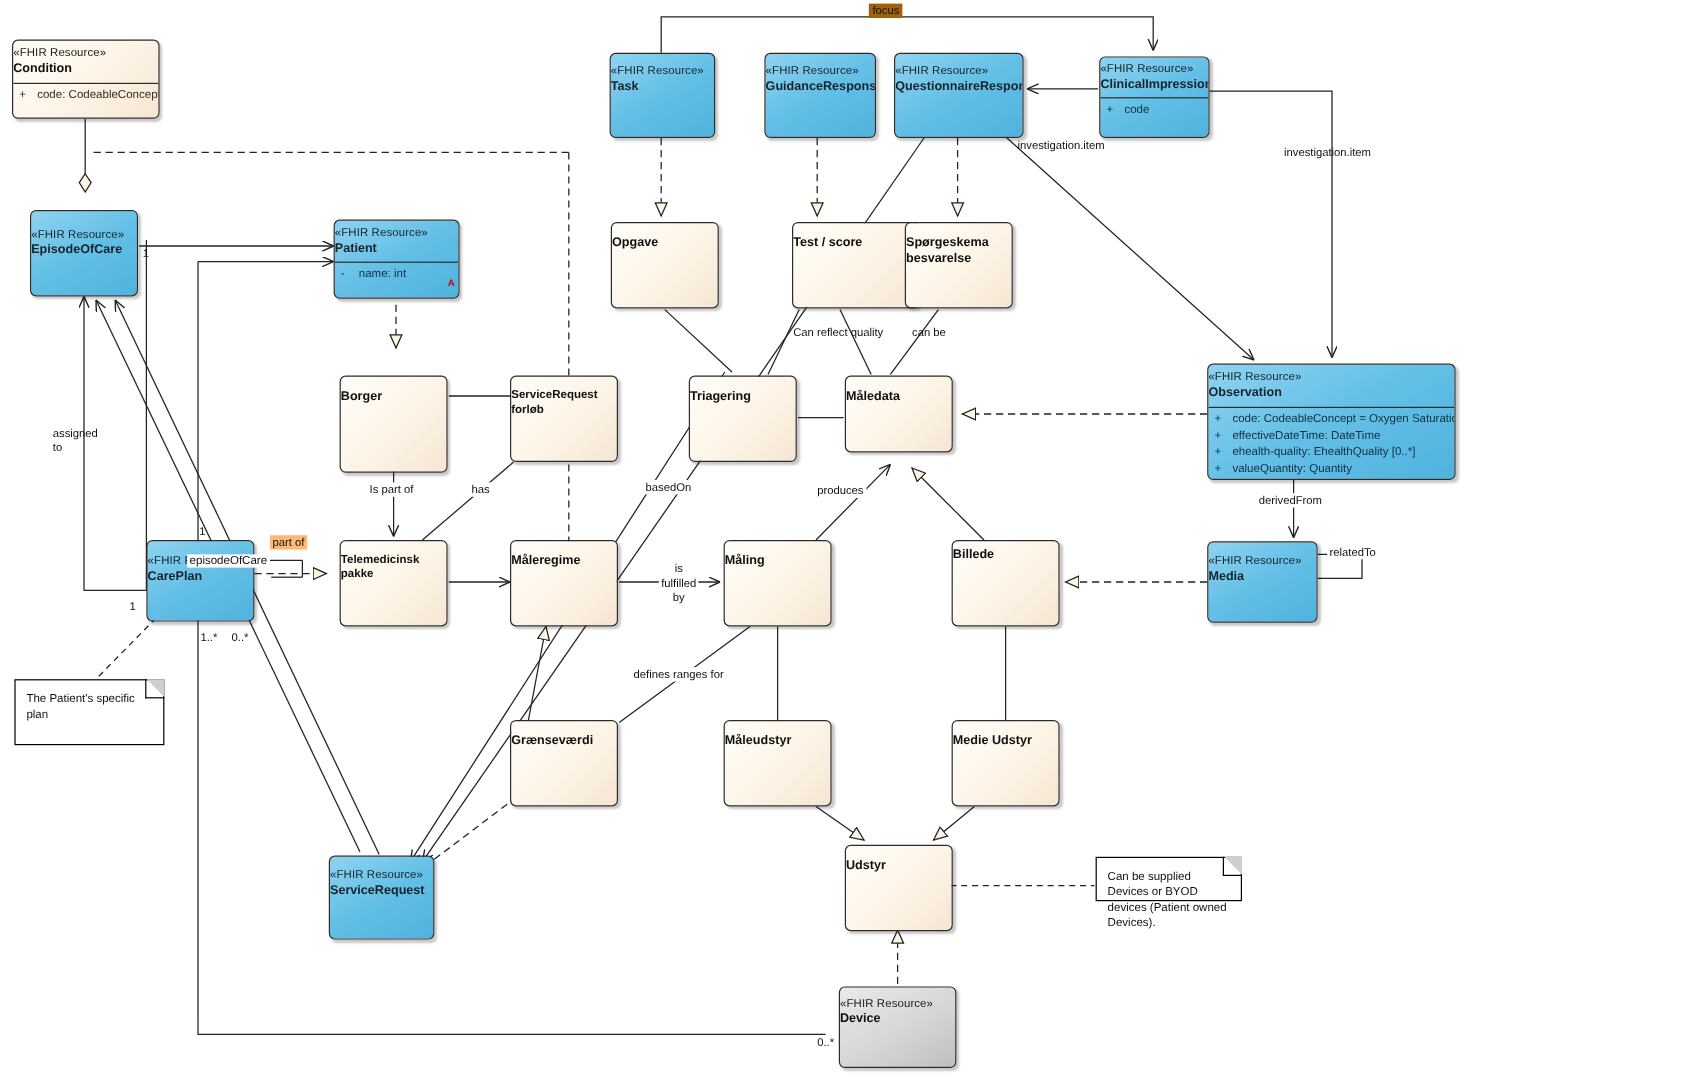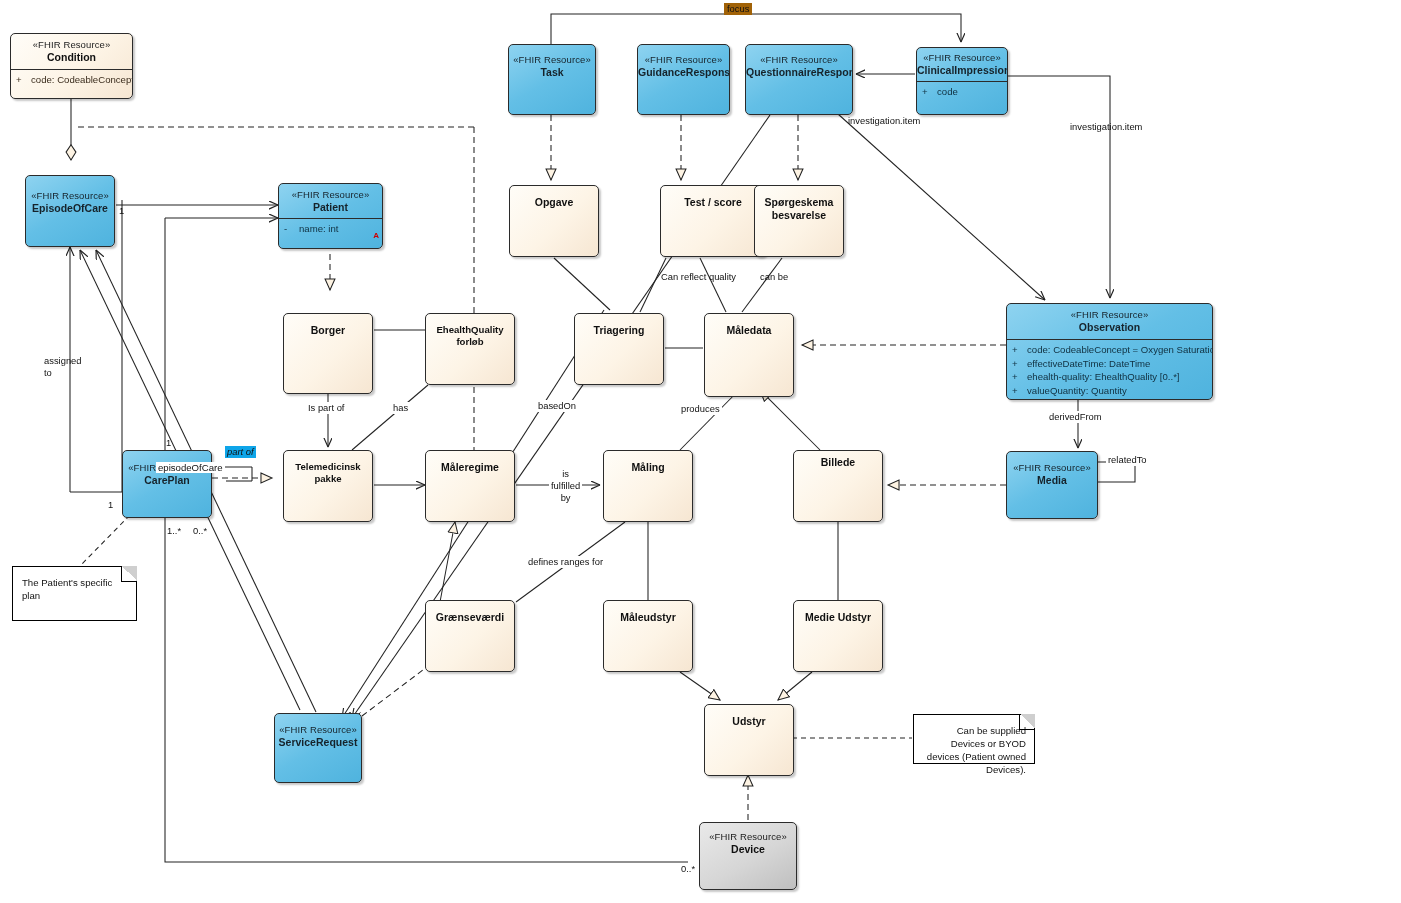--- a/index.html
+++ b/index.html
@@ -3,21 +3,21 @@
 <meta charset="utf-8">
 <title>FHIR Telemedicine Domain Model</title>
 <style>
   html,body{margin:0;padding:0;background:#ffffff;}
   body{font-family:"Liberation Sans","DejaVu Sans",sans-serif;}
   #canvas{position:relative;width:1401px;height:903px;overflow:hidden;background:#fff;}
   svg.edges{position:absolute;left:0;top:0;width:1401px;height:903px;pointer-events:none;}
 
   .node{position:absolute;box-sizing:border-box;border:1px solid #2b2b2b;border-radius:5px;
         box-shadow:2px 2px 2px rgba(0,0,0,.22);overflow:hidden;}
-  .node .hdr{text-align:center;padding-top:5px;line-height:1.25;}
+  .node .hdr{text-align:left;padding-top:5px;line-height:1.25;}
   .node .stereo{font-size:9.5px;color:#1b1b1b;letter-spacing:.1px;}
   .node .nm{font-size:10.5px;font-weight:bold;color:#101010;}
 
   
   .beige{background:linear-gradient(135deg,#fffdf8 0%,#fdf4e6 55%,#f6e6d2 100%);}
   
   .blue{background:linear-gradient(150deg,#8ed3f0 0%,#63bfe6 50%,#4fb3de 100%);}
   .blue .stereo,.blue .nm{color:#16232b;}
   
   .grey{background:linear-gradient(150deg,#e9e9e9 0%,#d6d6d6 55%,#bfbfbf 100%);}
@@ -288,31 +288,31 @@
   </div>
 
   <div class="node beige" style="left:283px;top:313px;width:90px;height:81px;">
     <div class="hdr" style="padding-top:10px;">
         <div class="nm">Borger</div>
       </div>
   </div>
 
   <div class="node beige" style="left:425px;top:313px;width:90px;height:72px;">
     <div class="hdr" style="padding-top:10px;">
-        <div class="nm" style="font-size:9.6px;">EhealthQuality forløb</div>
+        <div class="nm" style="font-size:9.6px;">ServiceRequest forløb</div>
       </div>
   </div>
 
   <div class="node beige" style="left:574px;top:313px;width:90px;height:72px;">
     <div class="hdr" style="padding-top:10px;">
         <div class="nm">Triagering</div>
       </div>
   </div>
 
-  <div class="node beige" style="left:704px;top:313px;width:90px;height:84px;">
+  <div class="node beige" style="left:704px;top:313px;width:90px;height:64px;">
     <div class="hdr" style="padding-top:10px;">
         <div class="nm">Måledata</div>
       </div>
   </div>
 
   <div class="node beige" style="left:425px;top:450px;width:90px;height:72px;">
     <div class="hdr" style="padding-top:10px;">
         <div class="nm">Måleregime</div>
       </div>
   </div>
@@ -357,21 +357,21 @@
     <div class="hdr" style="padding-top:10px;">
         <div class="nm">Udstyr</div>
       </div>
   </div>
 
   <div class="note" style="left:12px;top:566px;width:125px;height:55px;">
     <div class="fold"></div>
     <span>The Patient's specific plan</span>
   </div>
 
-  <div class="note" style="left:913px;top:714px;width:122px;height:50px;text-align:right;">
+  <div class="note" style="left:913px;top:714px;width:122px;height:37px;">
     <div class="fold"></div>
     <span>Can be supplied Devices or BYOD devices (Patient owned Devices).</span>
   </div>
 
   <div class="lbl" style="left:724px;top:3px;background:#a16207;padding:0 3px;">focus</div>
   <div class="lbl" style="left:848px;top:115px;">investigation.item</div>
   <div class="lbl" style="left:1070px;top:121px;">investigation.item</div>
   <div class="lbl" style="left:661px;top:271px;">Can reflect quality</div>
   <div class="lbl" style="left:760px;top:271px;">can be</div>
   <div class="lbl" style="left:44px;top:355px;">assigned
@@ -379,21 +379,21 @@
   <div class="lbl" style="left:306px;top:402px;background:#fff;padding:0 2px;">Is part of</div>
   <div class="lbl" style="left:391px;top:402px;background:#fff;padding:0 2px;">has</div>
   <div class="lbl" style="left:536px;top:400px;background:#fff;padding:0 2px;">basedOn</div>
   <div class="lbl" style="left:679px;top:403px;background:#fff;padding:0 2px;">produces</div>
   <div class="lbl" style="left:549px;top:468px;text-align:center;background:#fff;padding:0 2px;">is
 fulfilled
 by</div>
   <div class="lbl" style="left:526px;top:556px;background:#fff;padding:0 2px;">defines ranges for</div>
   <div class="lbl" style="left:1047px;top:411px;background:#fff;padding:0 2px;">derivedFrom</div>
   <div class="lbl" style="left:1106px;top:454px;background:#fff;padding:0 2px;">relatedTo</div>
-  <div class="lbl" style="left:225px;top:446px;background:#0ea5e9;padding:0 2px;font-style:italic;">part of</div>
+  <div class="lbl" style="left:225px;top:446px;background:#fdba74;padding:0 2px;">part of</div>
   <div class="whitebox" style="left:156px;top:462px;">episodeOfCare</div>
 
   <div class="mult" style="left:119px;top:205px;">1</div>
   <div class="mult" style="left:166px;top:437px;">1</div>
   <div class="mult" style="left:108px;top:499px;">1</div>
   <div class="mult" style="left:167px;top:525px;">1..*</div>
   <div class="mult" style="left:193px;top:525px;">0..*</div>
   <div class="mult" style="left:681px;top:863px;">0..*</div>
 
 </div>

